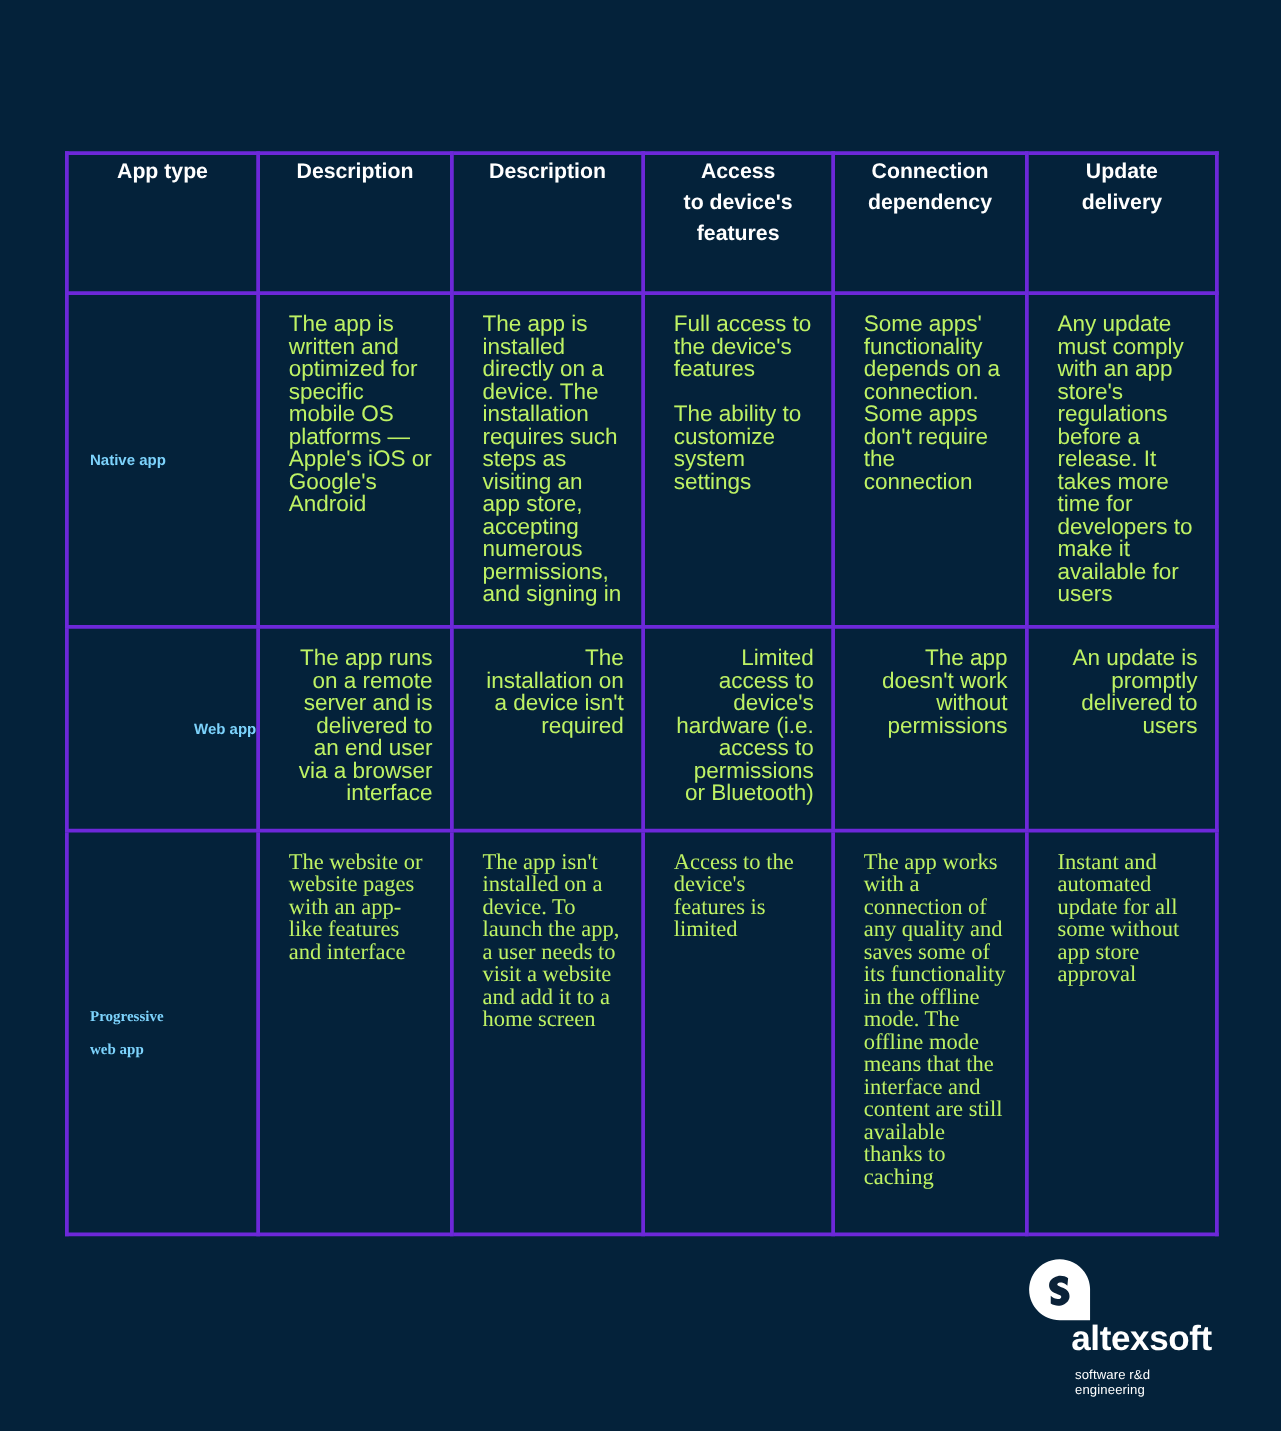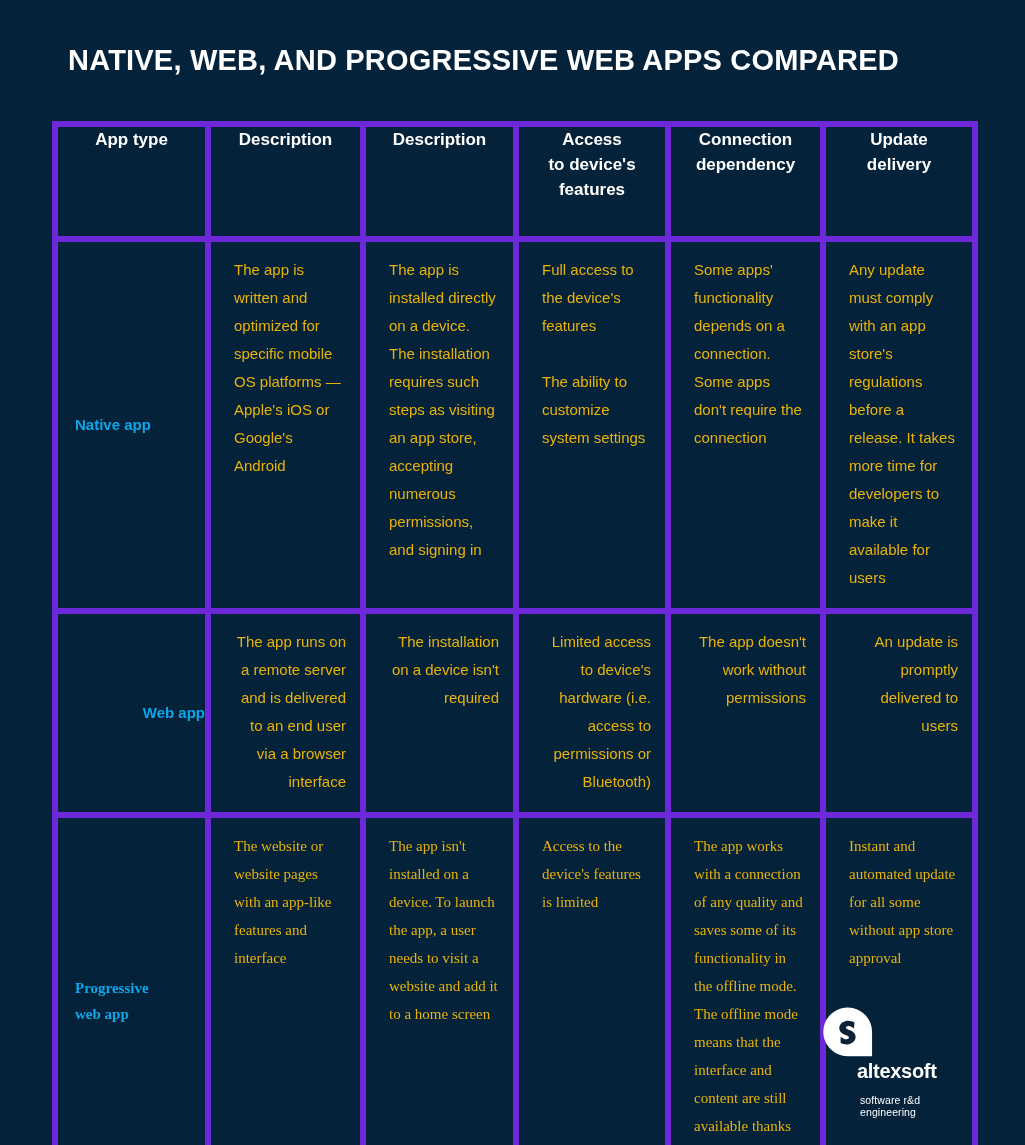--- a/index.html
+++ b/index.html
@@ -42,21 +42,21 @@
     top: 121px;
     width: 920px;
   }
   table.compare {
     border-collapse: collapse;
     width: 920px;
     table-layout: fixed;
   }
   table.compare th,
   table.compare td {
-    border: 6px solid #6d28d9;
+    border: 3px solid #6d28d9;
     vertical-align: top;
     padding: 0;
     margin-top: 32px;
   }
 
   
   col.c0 { width: 153px; }
   col.c1 { width: 155px; }
   col.c2 { width: 153px; }
   col.c3 { width: 152px; }
@@ -76,37 +76,37 @@
     line-height: 25px;
     padding: 0 6px;
     white-space: pre-line;
   }
 
   
   td.rowlabel {
     vertical-align: middle;
   }
   .rowlabel-text {
-    color: #0ea5e9;
-    font-size: 15px;
+    color: #7dd3fc;
+    font-size: 12px;
     font-weight: bold;
     line-height: 26px;
     padding: 0 0 0 17px;
     white-space: pre-line;
   }
   
   td.rowlabel.r0 { vertical-align: middle; }
   td.rowlabel.r1 { vertical-align: middle; }
   td.rowlabel.r2 { vertical-align: middle; }
 
   
   .cell-text {
-    color: #eab308;
-    font-size: 15px;
-    line-height: 28px;
+    color: #bef264;
+    font-size: 18px;
+    line-height: 18px;
     padding: 14px 14px 16px 23px;
     white-space: pre-line;
   }
 
   
   tr.row0 td { height: 252px; }
   tr.row1 td { height: 160px; text-align: right; }
   tr.row2 td { height: 320px; font-family: Liberation Serif, serif; }
 
   
@@ -122,41 +122,40 @@
     left: 6px;
     top: 0px;
     width: 54px;
     height: 54px;
   }
   .logo-word {
     position: absolute;
     left: 42px;
     top: 50px;
     color: #ffffff;
-    font-size: 20px;
+    font-size: 28px;
     font-weight: bold;
     letter-spacing: -0.3px;
     line-height: 30px;
   }
   .logo-tag {
     position: absolute;
     left: 45px;
     top: 88px;
     color: #ffffff;
     font-size: 10.5px;
     letter-spacing: 0.1px;
     line-height: 12px;
   }
 </style>
 </head>
 <body>
 
 <div class="page">
 
-  <div class="title">NATIVE, WEB, AND PROGRESSIVE WEB APPS COMPARED</div>
 
   <div class="table-wrap">
     <table class="compare">
       <colgroup>
         <col class="c0">
           <col class="c1">
           <col class="c2">
         <col class="c3">
           <col class="c4">
           <col class="c5">

